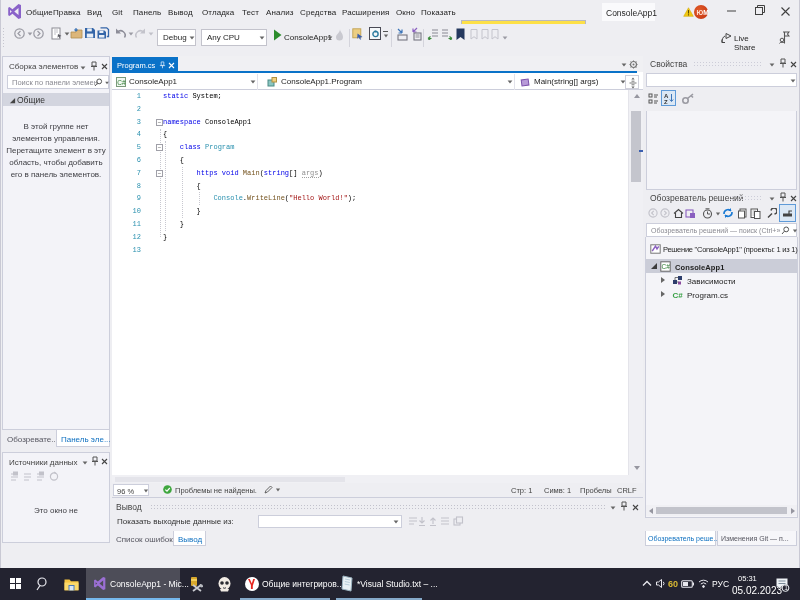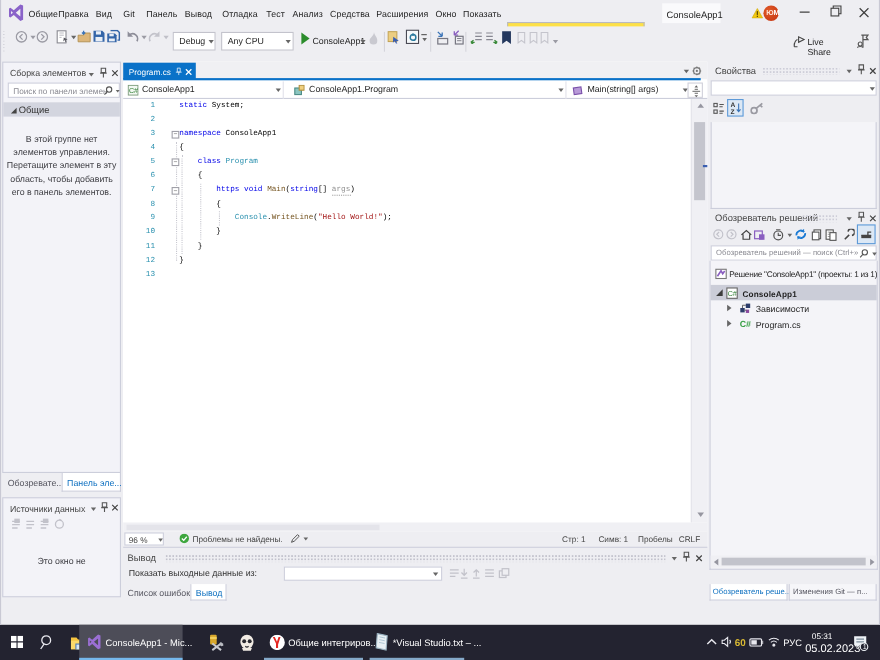--- a/index.html
+++ b/index.html
@@ -526,21 +526,21 @@
         <circle cx="6" cy="5" r="4" fill="none" stroke="#e8e8ee" stroke-width="1.2"></circle>
         <path d="M4 8.5 L1 13" stroke="#e8e8ee" stroke-width="1.2"></path>
       </svg>
   <svg class="ab" style="left:64px;top:9px" width="15" height="14" viewBox="0 0 15 14">
         <path d="M0.5 2.5 h5 l1.5 1.8 h7.5 v9 h-14Z" fill="#f5c441"></path>
         <path d="M0.5 5.5 h14 v7.8 h-14Z" fill="#fbd96b"></path>
         <rect x="4.5" y="8" width="6" height="5.3" fill="#4a7ab8"></rect>
         <rect x="5.5" y="9" width="4" height="4.3" fill="#d8e6f5"></rect>
       </svg>
 
-  <div class="ab" style="left:72px;top:0;width:94px;height:32px;background:#4d4d58">
+  <div class="ab" style="left:86px;top:0;width:94px;height:32px;background:#4d4d58">
     <svg class="ab" style="left:7px;top:8px" width="15" height="15" viewBox="0 0 17 17">
           <path d="M11.5 1 L14 2 V15 L11.5 16 L5.5 10.7 L2.5 13 L1.2 12.3 V4.7 L2.5 4 L5.5 6.3 Z M3 7 v3 l1.8-1.5Z M7.3 8.5 L11.5 12 V5Z" fill="#9b6fd4"></path>
         </svg>
     <span class="ab" style="left:24px;top:11px;font-size:8.5px;color:#fff;white-space:nowrap">ConsoleApp1 - Mic...</span>
     <div class="ab" style="left:0;top:30px;width:94px;height:2px;background:#76b9ed"></div>
   </div>
   <svg class="ab" style="left:188px;top:8px" width="17" height="17" viewBox="0 0 17 17">
         <rect x="3" y="1" width="6" height="9" rx="1" fill="#d8a82c"></rect>
         <rect x="3" y="3" width="6" height="2" fill="#f2cf5e"></rect>
         <path d="M5 9 L13 15 M13 9 L5 15" stroke="#c8cad0" stroke-width="1.8"></path>

